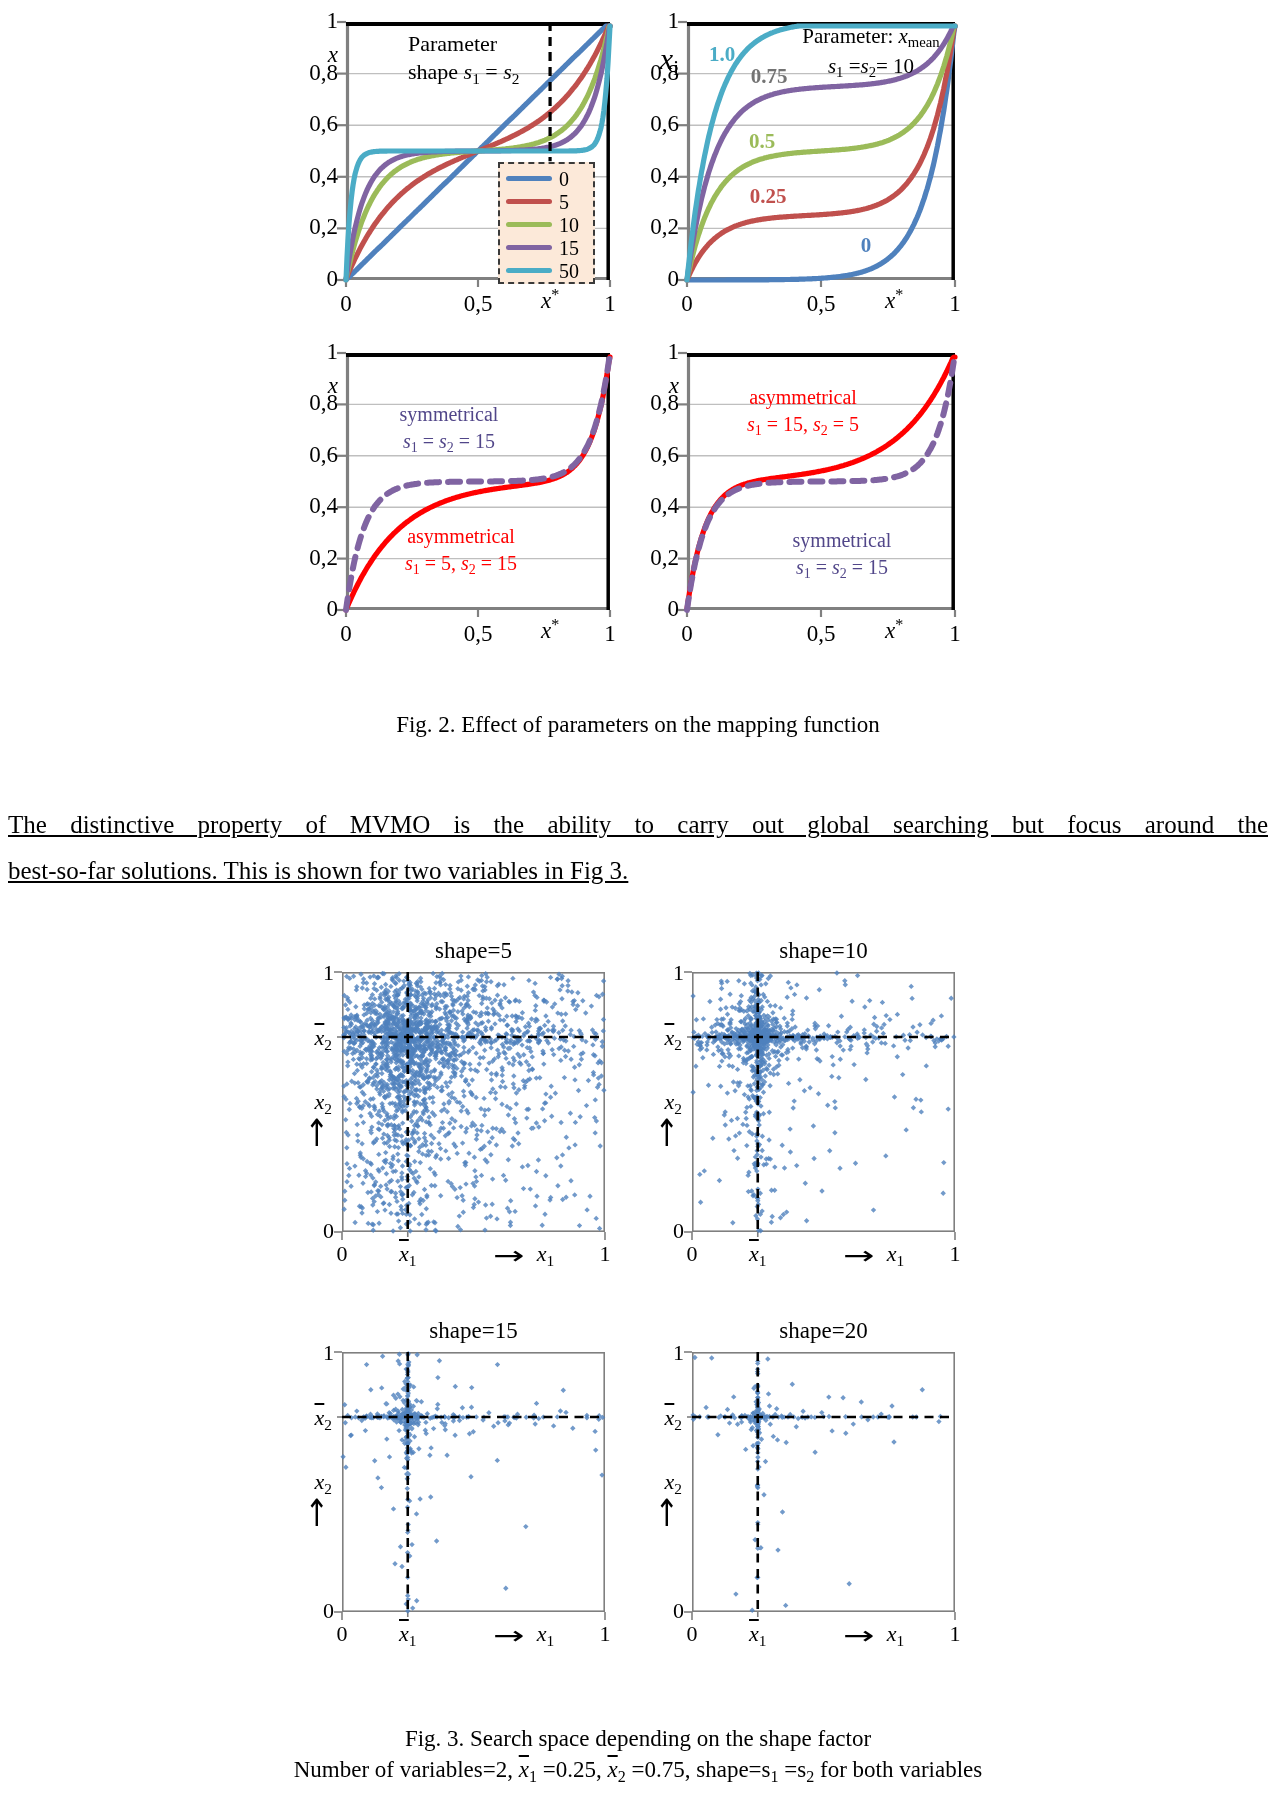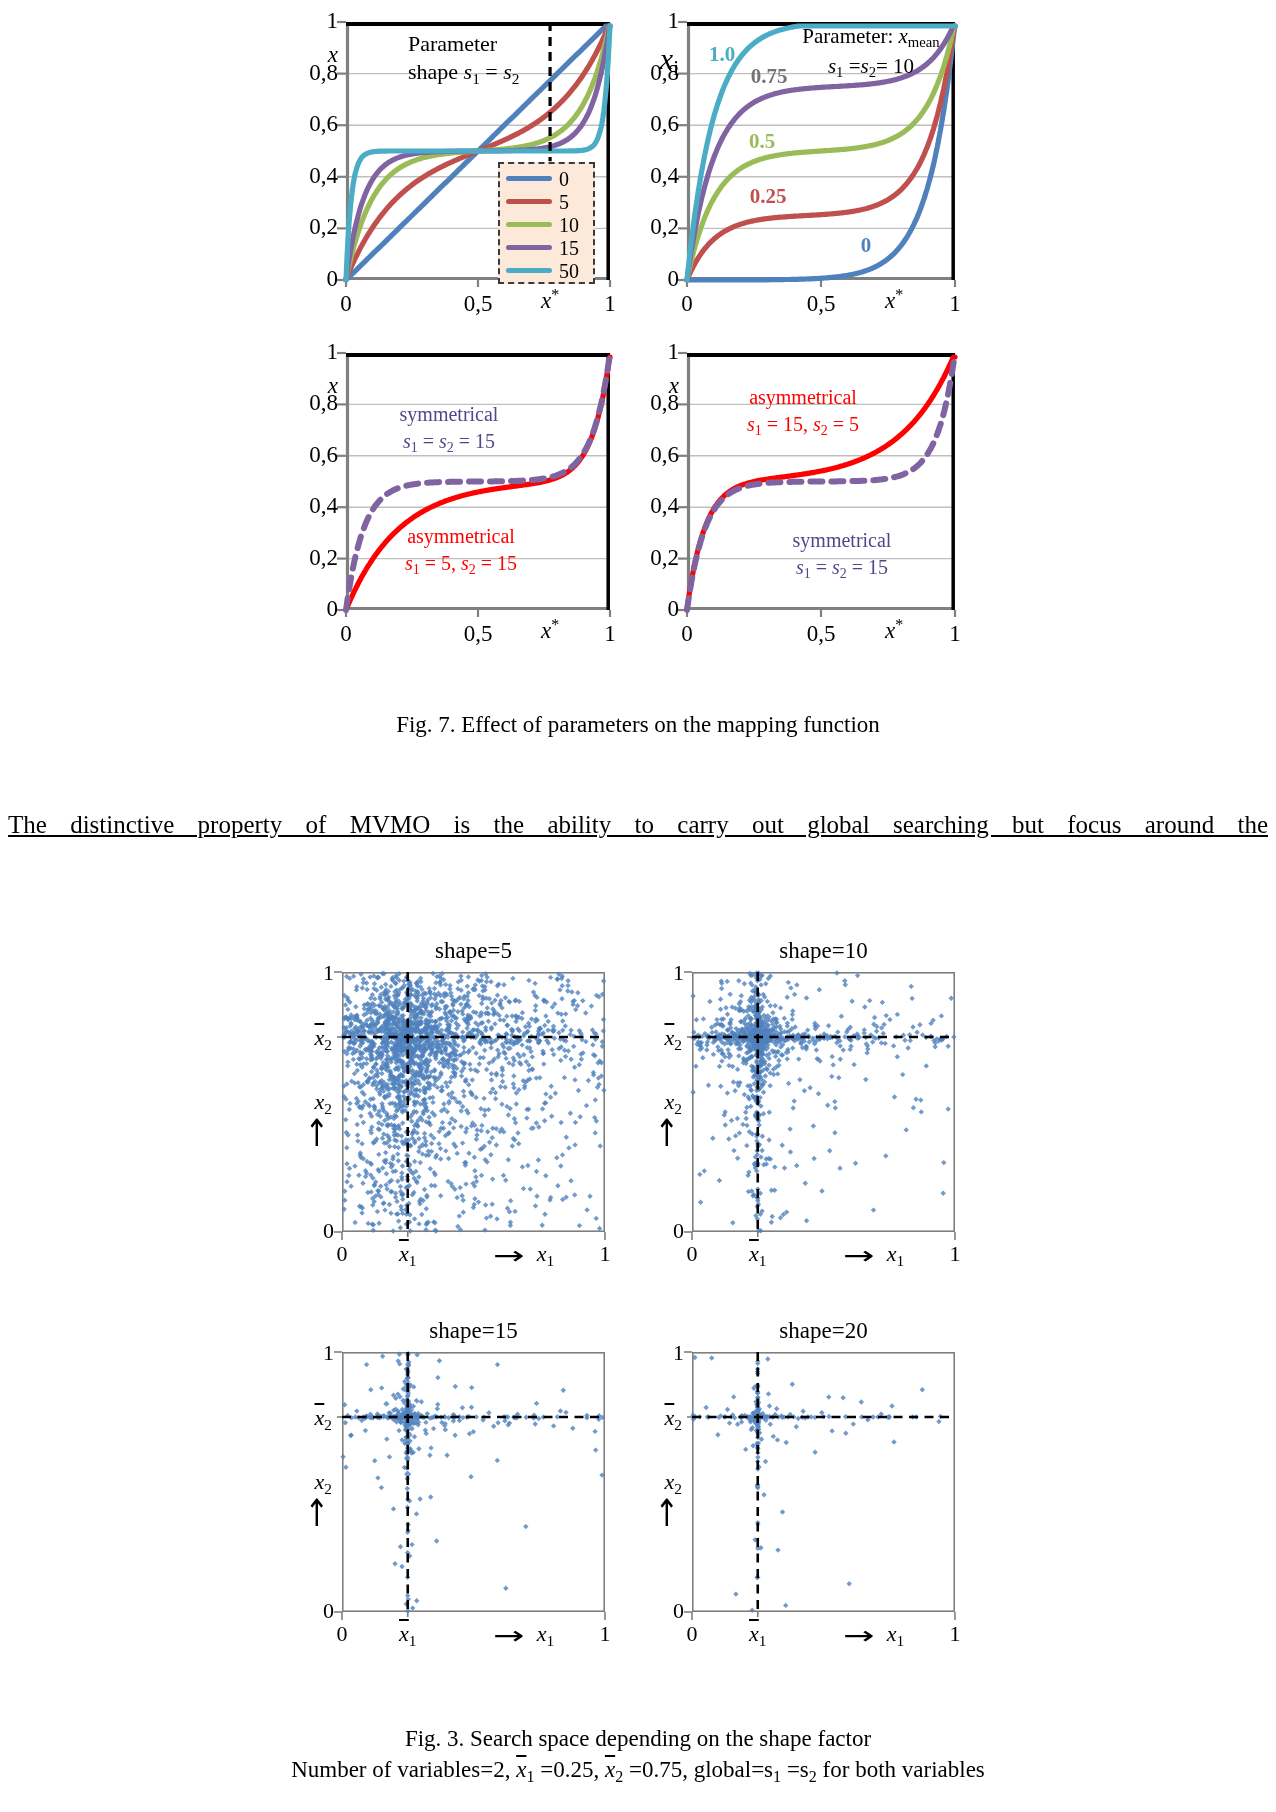--- a/index.html
+++ b/index.html
@@ -227,24 +227,25 @@
         <div class="ann-line" style="line-height: 27px;"><span>asymmetrical</span></div>
         <div class="ann-line" style="line-height: 27px;"><span class="st-i">s</span><span class="st-sub">1</span><span> = 15, </span><span class="st-i">s</span><span class="st-sub">2</span><span> = 5</span></div>
       </div>
       <div class="lbl center" style="left: 86px; top: 174px; width: 138px; font-size: 20px; color: rgb(81, 70, 137);">
         <div class="ann-line" style="line-height: 27px;"><span>symmetrical</span></div>
         <div class="ann-line" style="line-height: 27px;"><span class="st-i">s</span><span class="st-sub">1</span><span> = </span><span class="st-i">s</span><span class="st-sub">2</span><span> = 15</span></div>
       </div>
     </div>
   </div>
 
-<div id="fig2-caption" class="caption" style="top:712px;">Fig. 7.  Effect of parameters on the mapping function</div>
+<div id="fig2-caption" class="caption" style="top:712px;">Fig. 2.  Effect of parameters on the mapping function</div>
 
 <div id="body-par">
   <div class="par-line par-just">The distinctive property of MVMO is the ability to carry out global searching but focus around the</div>
+  <div class="par-line">best-so-far solutions. This is shown for two variables in Fig 3.</div>
 </div>
 
 <div id="fig3">
     <div class="chart" style="left: 342px; top: 972px; width: 263px; height: 260px;">
       <svg width="263" height="260" viewBox="0 0 263 260">
         <rect x="0.8" y="0.8" width="261.4" height="258.4" fill="none" stroke="#7F7F7F" stroke-width="1.6"></rect>
         <line x1="-8" y1="0" x2="0" y2="0" stroke="#7F7F7F" stroke-width="1.6"></line>
         <line x1="-8" y1="260" x2="0" y2="260" stroke="#7F7F7F" stroke-width="1.6"></line>
         <line x1="-5" y1="65" x2="0" y2="65" stroke="#7F7F7F" stroke-width="1.6"></line>
         <line x1="0" y1="260" x2="0" y2="268" stroke="#7F7F7F" stroke-width="1.6"></line>
@@ -354,13 +355,13 @@
       <div class="lbl right" style="left: -36px; top: 246px; width: 28px; font-size: 22px;">0</div>
       <div class="lbl center" style="left: -9px; top: 269px; width: 18px; font-size: 22px;">0</div>
       <div class="lbl center" style="left: 48.75px; top: 269px; width: 34px; font-size: 22px;"><span class="st-ol">x</span><span class="st-sub">1</span></div>
       <div class="lbl center" style="left: 143.335px; top: 269px; width: 46px; font-size: 25px;"><span class="ar" style="transform: scaleX(1.5);">→</span></div>
       <div class="lbl center" style="left: 185.415px; top: 269px; width: 36px; font-size: 22px;"><span class="st-i">x</span><span class="st-sub">1</span></div>
       <div class="lbl center" style="left: 254px; top: 269px; width: 18px; font-size: 22px;">1</div>
     </div>
   </div>
 
 <div id="fig3-caption1" class="caption" style="top:1726px;">Fig. 3. Search space depending on the shape factor</div>
-<div id="fig3-caption2" class="caption" style="top:1757px;"><span>Number of variables=2,  </span><span class="st-ol">x</span><span class="st-sub">1</span><span> =0.25,  </span><span class="st-ol">x</span><span class="st-sub">2</span><span> =0.75, global=s</span><span class="st-sub">1</span><span> =s</span><span class="st-sub">2</span><span> for both variables</span></div>
+<div id="fig3-caption2" class="caption" style="top:1757px;"><span>Number of variables=2,  </span><span class="st-ol">x</span><span class="st-sub">1</span><span> =0.25,  </span><span class="st-ol">x</span><span class="st-sub">2</span><span> =0.75, shape=s</span><span class="st-sub">1</span><span> =s</span><span class="st-sub">2</span><span> for both variables</span></div>
 
 </body></html>

